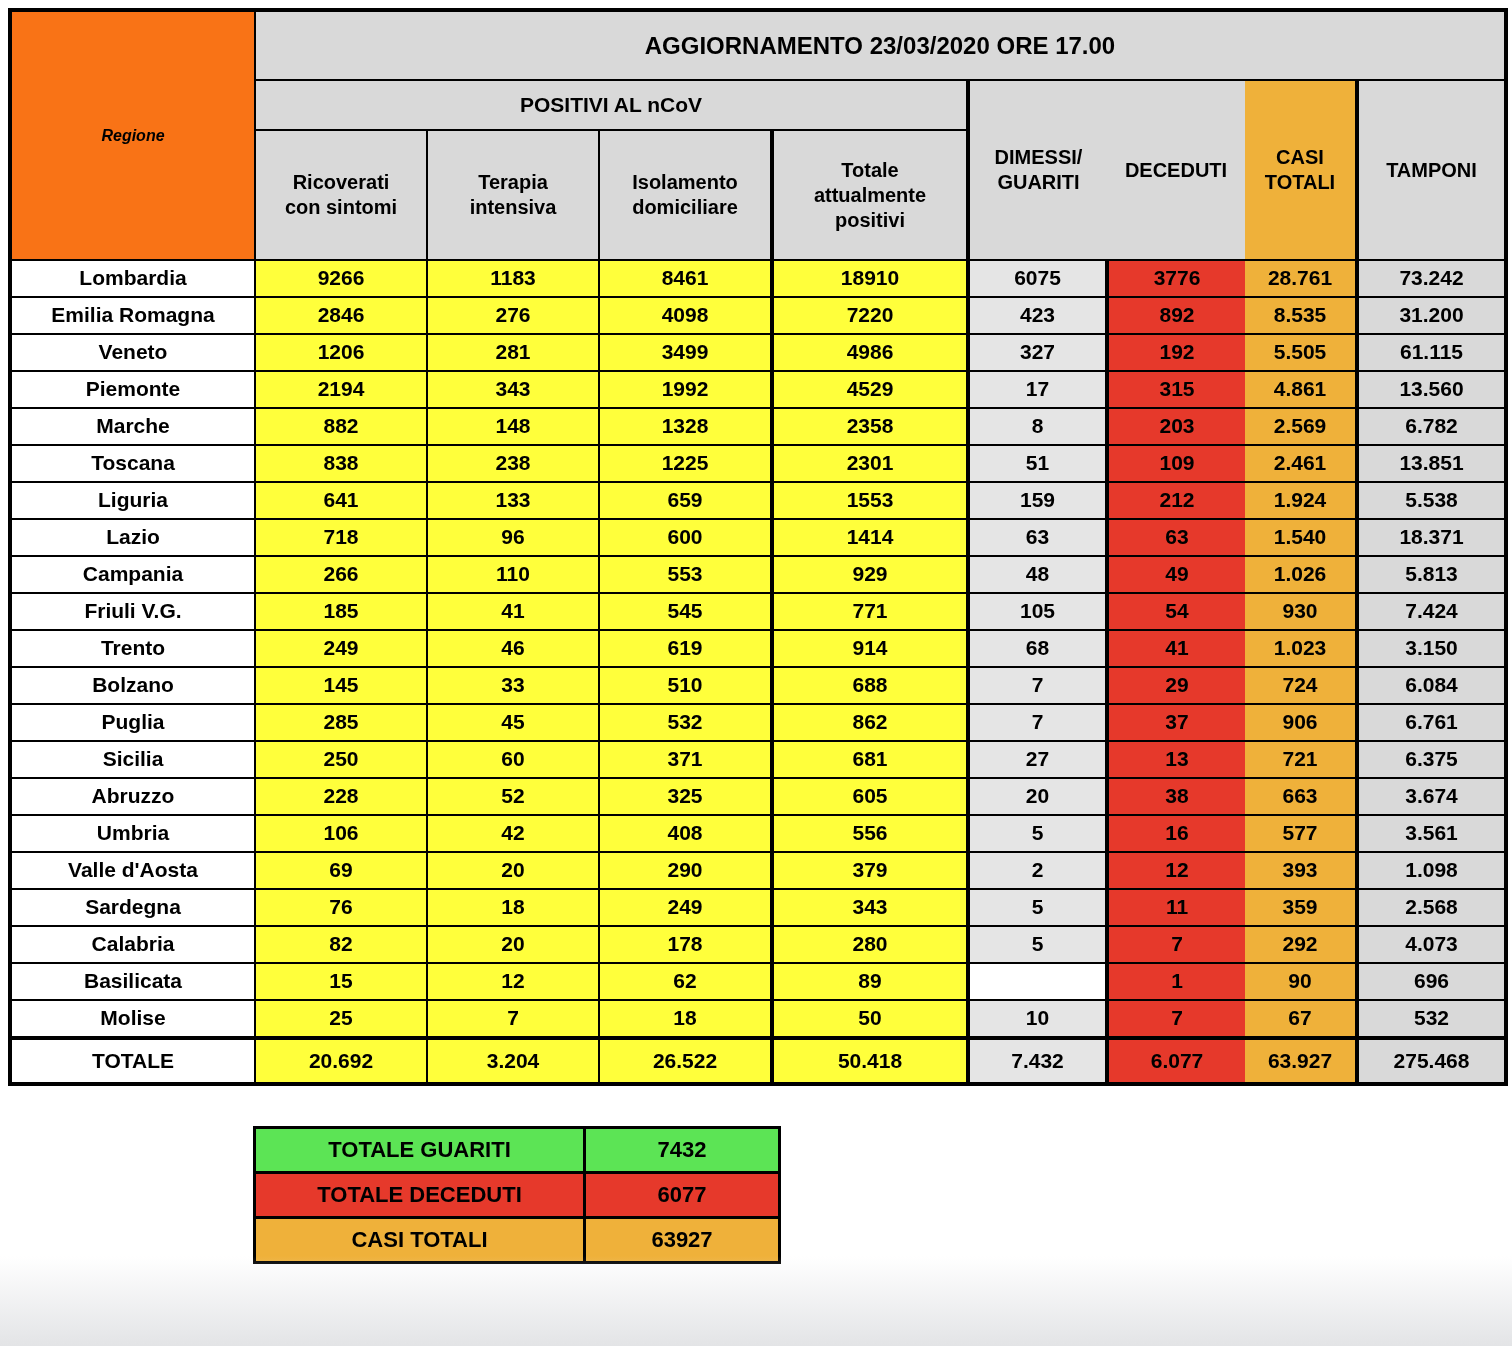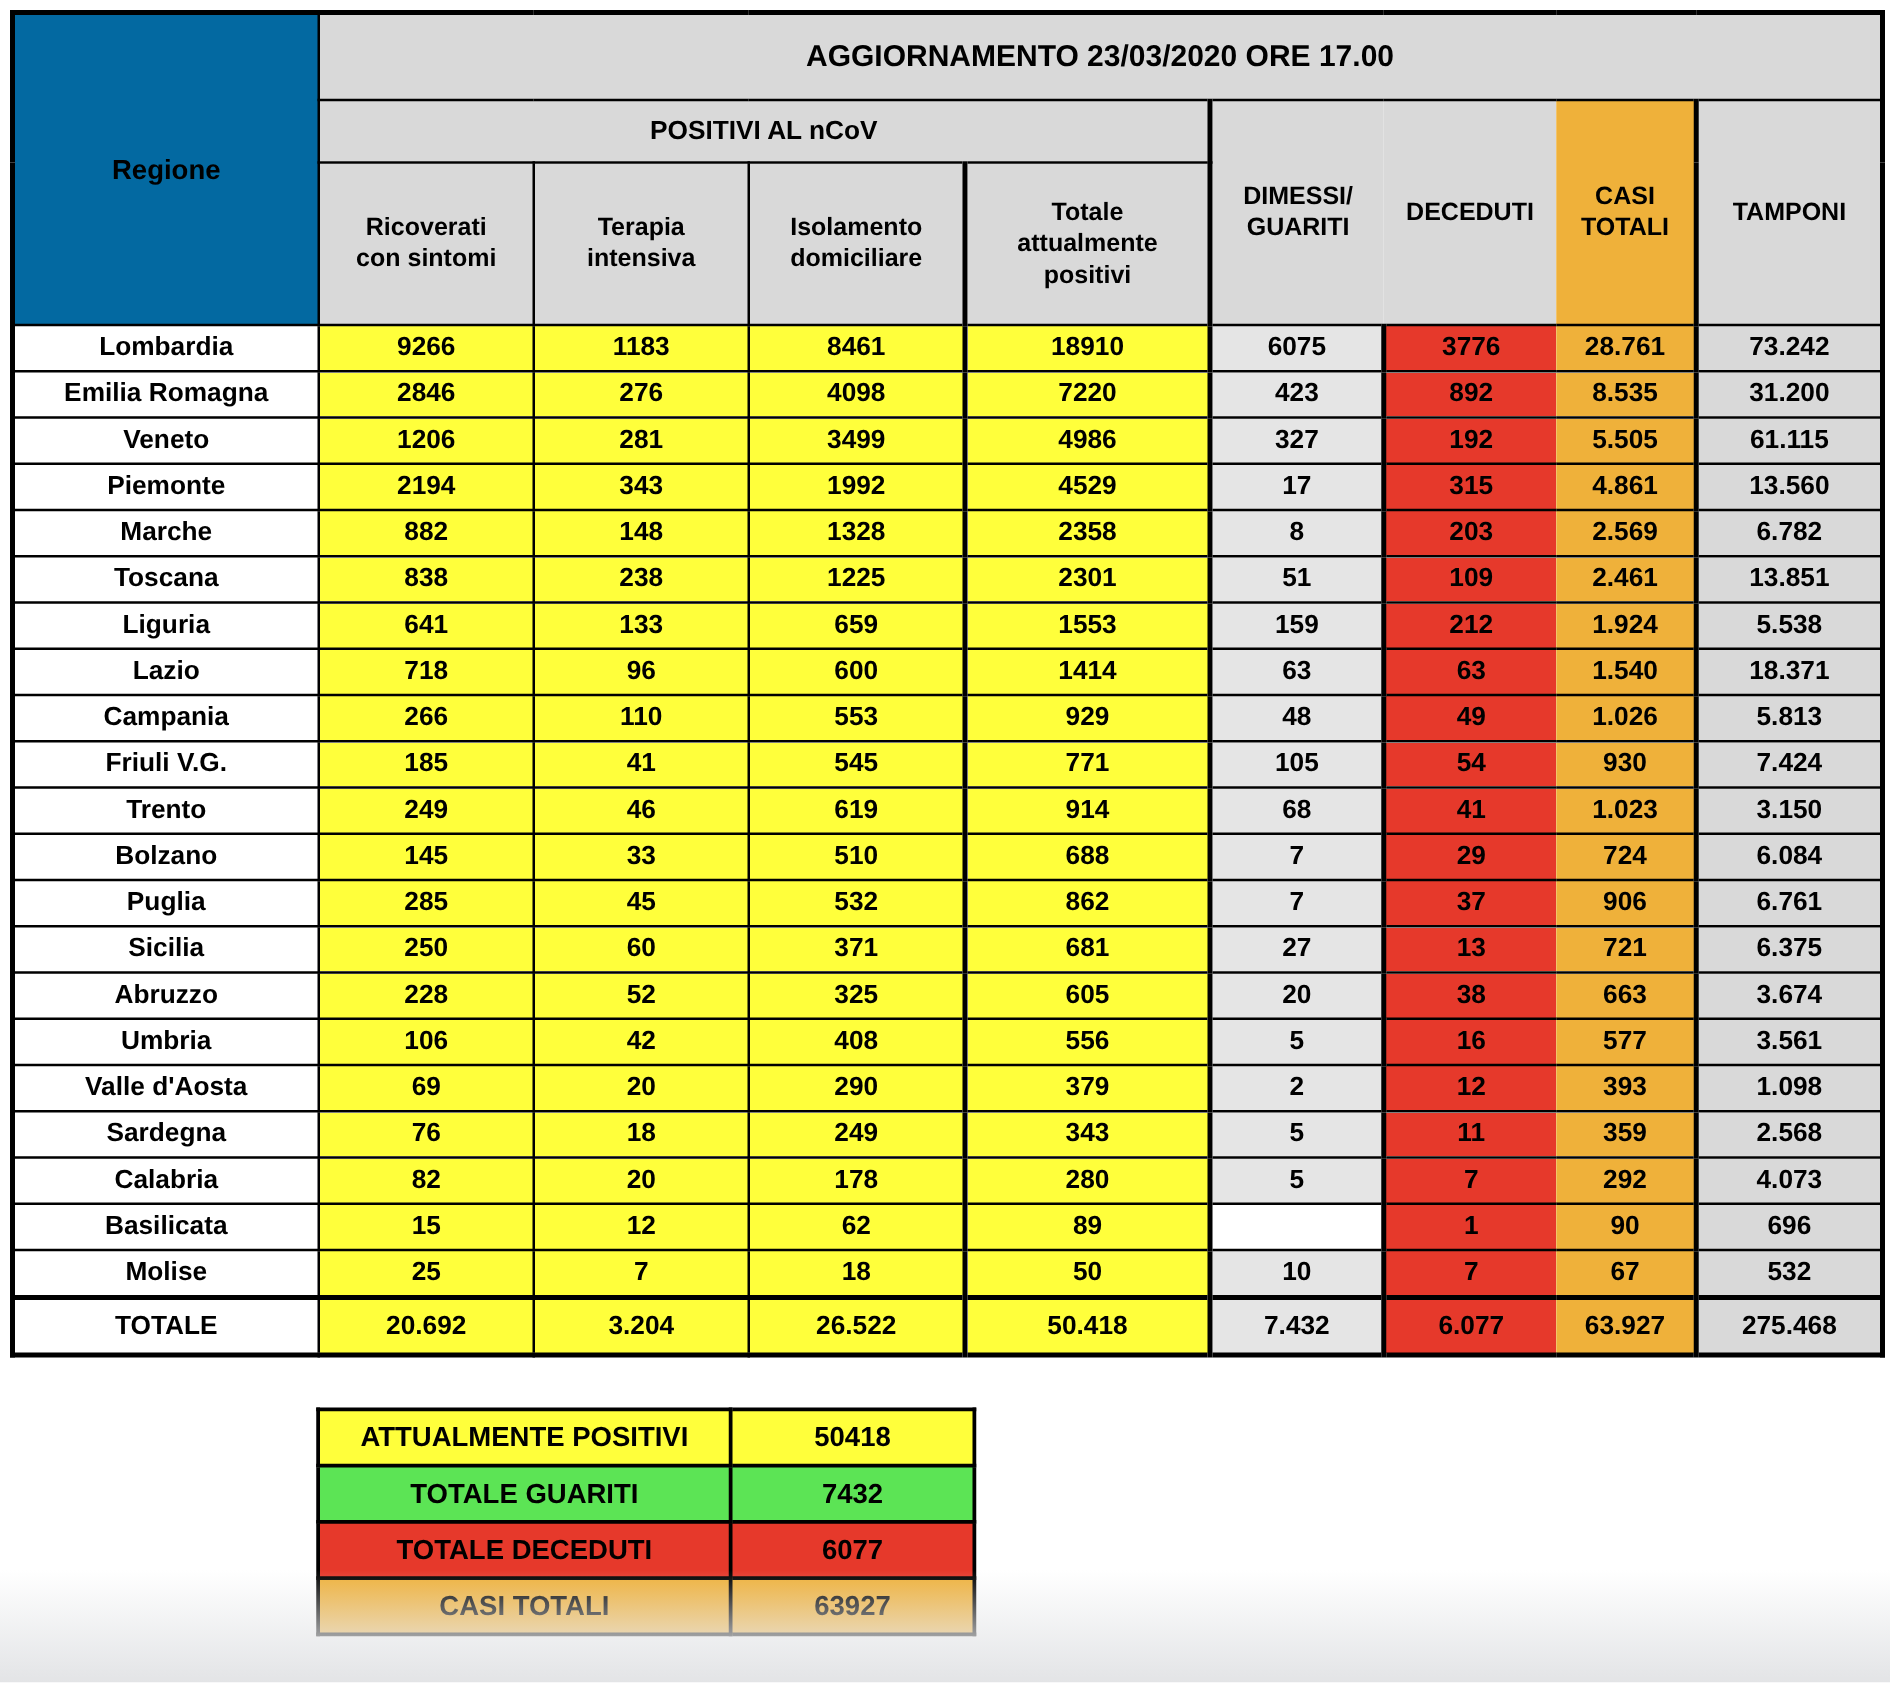--- a/index.html
+++ b/index.html
@@ -53,23 +53,24 @@
   
   tr.r-title  { height: 70px; }
   tr.r-group  { height: 50px; }
   tr.r-sub    { height: 130px; }
   .title-cell {
     background: #D9D9D9;
     font-size: 24px;
     border-bottom-width: 4px;
   }
   .region-h {
-    background: #0369a1;
-    font-size: 22px;
+    background: #f97316;
+    font-size: 16px;
     border-right-width: 4px;
+    font-style: italic;
   }
   .group-cell {
     background: #D9D9D9;
     font-size: 21px;
     border-bottom-width: 4px;
     margin-top: 20px;
   }
   th.sub {
     background: #D9D9D9;
     font-size: 20px;
@@ -410,24 +411,20 @@
     </tbody>
 </table>
 
 <table class="summary">
   <colgroup>
       <col class="w-slabel">
       <col class="w-svalue">
     </colgroup>
   <tbody>
     <tr>
-      <td class="bg-yellow">ATTUALMENTE POSITIVI</td>
-      <td class="bg-yellow">50418</td>
-    </tr>
-    <tr>
       <td class="bg-green">TOTALE GUARITI</td>
       <td class="bg-green">7432</td>
     </tr>
     <tr>
       <td class="bg-red">TOTALE DECEDUTI</td>
       <td class="bg-red">6077</td>
     </tr>
     <tr>
       <td class="bg-orange">CASI TOTALI</td>
       <td class="bg-orange">63927</td>

